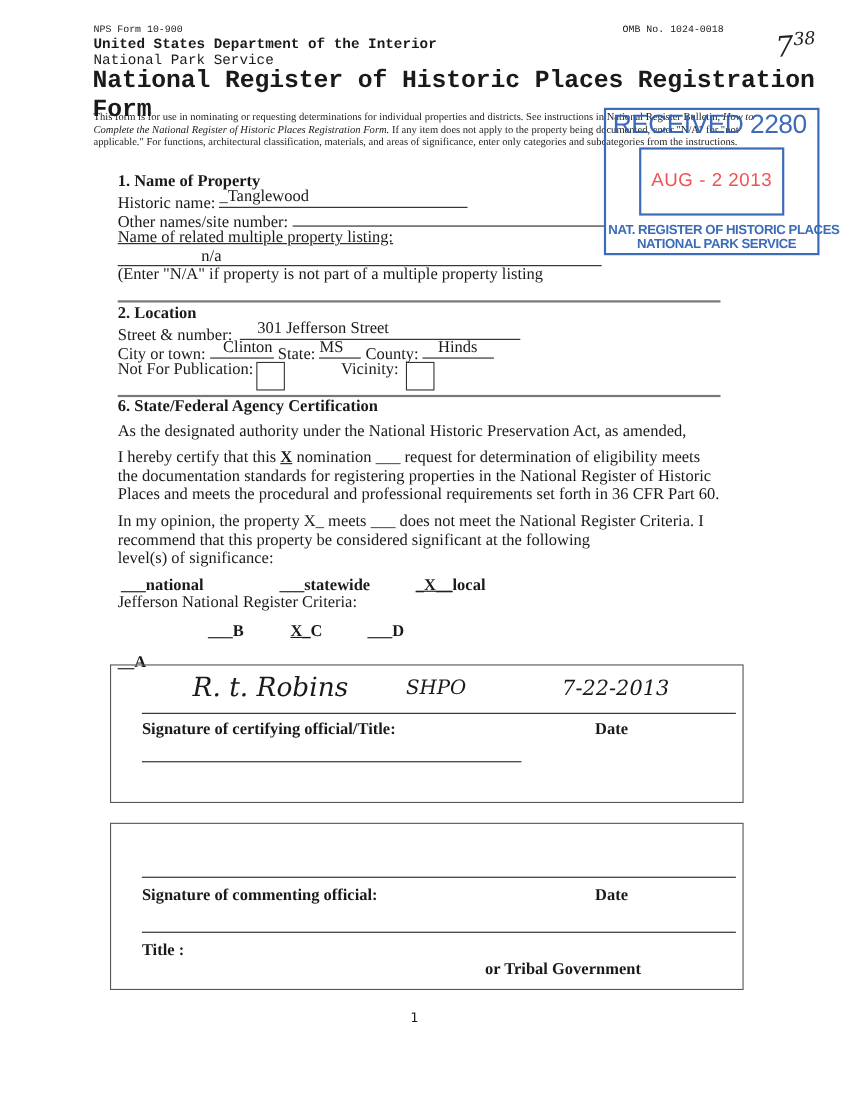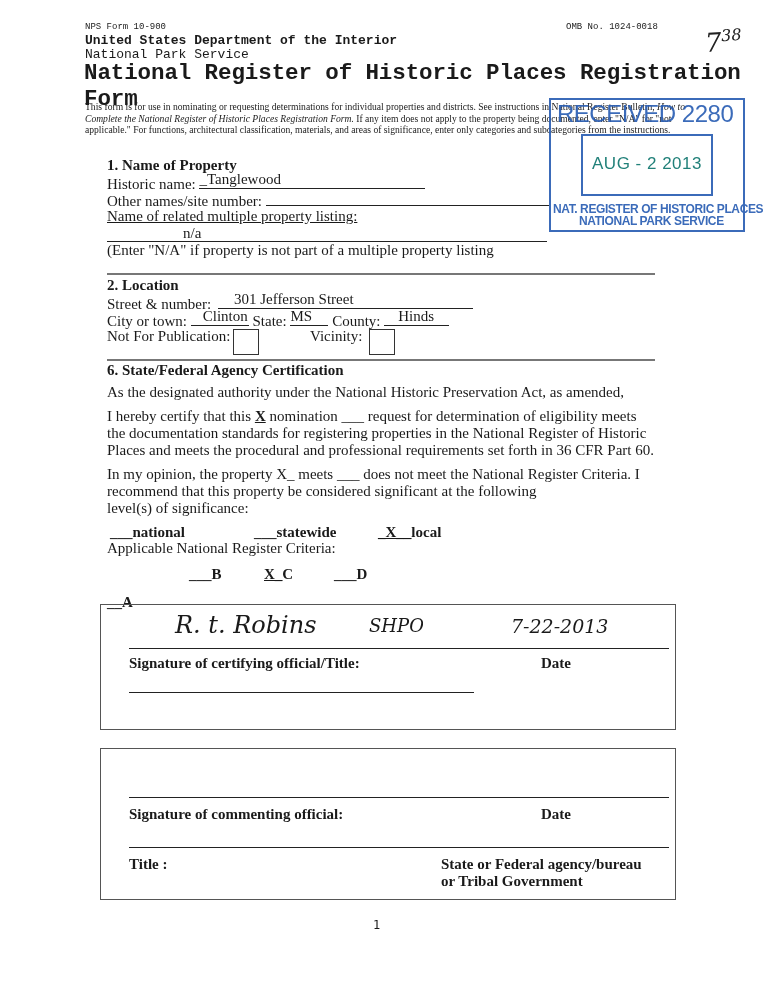--- a/index.html
+++ b/index.html
@@ -15,21 +15,21 @@
   #form-title { left: 84px; top: 60px; font-size: 22.5px; font-weight: bold; letter-spacing: -0.1px; }
   #handwritten-number { left: 705px; top: 26px; font-size: 26px; font-family: "DejaVu Serif", serif; font-style: italic; transform: rotate(-4deg); color: #222; }
   #handwritten-number sup { font-size: 16px; }
 
   #instructions { left: 85px; top: 101px; width: 615px; font-size: 9.6px; line-height: 11.6px; }
 
   
   #stamp { left: 549px; top: 98px; width: 192px; height: 130px; border: 2px solid #2b5fb4; color: #2b5fb4; opacity: 0.92; }
   #stamp-received { position: absolute; left: 6px; top: 0px; font-size: 24px; font-family: "Liberation Sans", sans-serif; letter-spacing: -0.5px; white-space: nowrap; }
   #stamp-inner { position: absolute; left: 30px; top: 34px; width: 128px; height: 58px; border: 2px solid #2b5fb4; }
-  #stamp-date { position: absolute; left: 0; right: 0; top: 18px; text-align: center; color: #0f766e; font-size: 17px; font-family: "Liberation Sans", sans-serif; letter-spacing: 0.5px; }
+  #stamp-date { position: absolute; left: 0; right: 0; top: 18px; text-align: center; color: #ef4444; font-size: 17px; font-family: "Liberation Sans", sans-serif; letter-spacing: 0.5px; }
   #stamp-line1 { position: absolute; left: 2px; top: 102px; font-size: 12px; font-weight: bold; white-space: nowrap; letter-spacing: -0.4px; font-family: "Liberation Sans", sans-serif; }
   #stamp-line2 { position: absolute; left: 28px; top: 114px; font-size: 12px; font-weight: bold; white-space: nowrap; letter-spacing: -0.4px; font-family: "Liberation Sans", sans-serif; }
 
   .f { font-size: 15px; line-height: 17px; white-space: nowrap; }
   .h { font-weight: bold; font-size: 15px; }
   .u { text-decoration: underline; }
   .fill { display: inline-block; border-bottom: 1px solid #222; height: 14px; vertical-align: baseline; }
   .rule { position: absolute; height: 0; border-top: 2px solid #777; }
   .line { position: absolute; height: 0; border-top: 1.5px solid #222; }
   .cb { position: absolute; width: 24px; height: 24px; border: 1.5px solid #333; background: #fff; }
@@ -103,21 +103,21 @@
 <div class="abs serif f" style="left:107px; top:425px;">the documentation standards for registering properties in the National Register of Historic</div>
 <div class="abs serif f" style="left:107px; top:442px;">Places and meets the procedural and professional requirements set forth in 36 CFR Part 60.</div>
 
 <div class="abs serif f" style="left:107px; top:466px;">In my opinion, the property  X_  meets   ___ does not meet the National Register Criteria.  I</div>
 <div class="abs serif f" style="left:107px; top:483px;">recommend that this property be considered significant at the following</div>
 <div class="abs serif f" style="left:107px; top:500px;">level(s) of significance:</div>
 
 <div class="abs serif f b" style="left:110px; top:524px;"><span>___</span><span>national</span></div>
 <div class="abs serif f b" style="left:254px; top:524px;"><span>___</span><span>statewide</span></div>
 <div class="abs serif f b" style="left:378px; top:524px;"><span class="u">_X__</span><span>local</span></div>
-<div class="abs serif f" style="left:107px; top:540px;">Applicable National Register Criteria:</div>
+<div class="abs serif f" style="left:107px; top:540px;">Jefferson National Register Criteria:</div>
 
 <div class="abs serif f b" style="left:107px; top:566px;margin-top:28px;"><span>__</span><span>A</span></div>
 <div class="abs serif f b" style="left:189px; top:566px;"><span>___</span><span>B</span></div>
 <div class="abs serif f b" style="left:264px; top:566px;"><span class="u">X_</span><span>C</span></div>
 <div class="abs serif f b" style="left:334px; top:566px;"><span>___</span><span>D</span></div>
 
 <div class="box" style="left:100px; top:604px; width:574px; height:124px;">
   <div class="sig" style="left:74px; top:6px; font-size:24px;">R. t. Robins</div>
   <div class="sig" style="left:268px; top:10px; font-size:18px;">SHPO</div>
   <div class="sig" style="left:410px; top:10px; font-size:19px;">7-22-2013</div>
@@ -126,17 +126,16 @@
   <div class="abs serif f b" style="left:440px; top:50px;">Date</div>
   <div class="line" style="left:28px; top:87px; width:345px; border-top-width:1px;"></div>
 </div>
 
 <div class="box" style="left:100px; top:748px; width:574px; height:150px;">
   <div class="line" style="left:28px; top:48px; width:540px;"></div>
   <div class="abs serif f b" style="left:28px; top:57px;">Signature of commenting official:</div>
   <div class="abs serif f b" style="left:440px; top:57px;">Date</div>
   <div class="line" style="left:28px; top:98px; width:540px;"></div>
   <div class="abs serif f b" style="left:28px; top:107px;">Title :</div>
-  <div class="abs serif f b" style="left:340px; top:107px;">State or Federal agency/bureau</div>
   <div class="abs serif f b" style="left:340px; top:124px;">or Tribal Government</div>
 </div>
 
 <div class="abs" id="page-num">1</div>
 
 </body></html>

